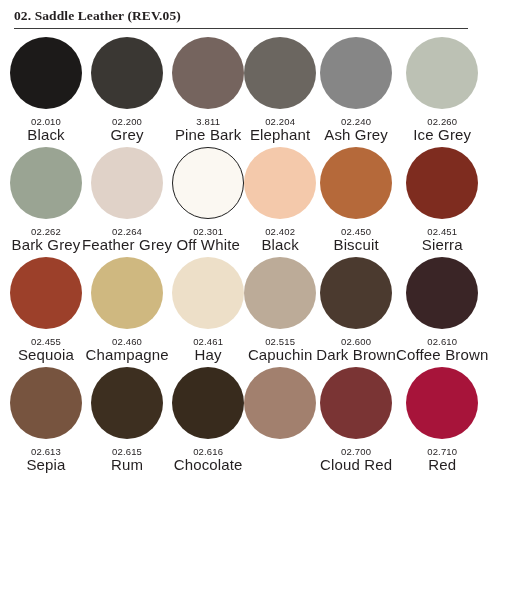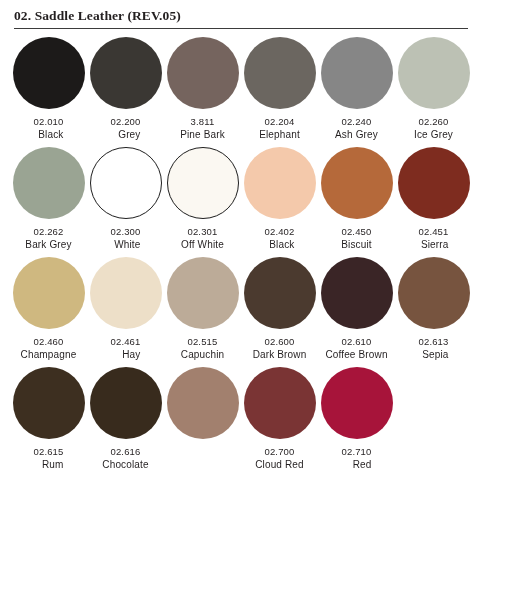--- a/index.html
+++ b/index.html
@@ -78,25 +78,24 @@
     line-height: 12.5px;
   }
   .swatch-code {
     display: block;
     font-size: 9.5px;
     letter-spacing: 0.15px;
     color: #231f20;
   }
   .swatch-name {
     display: block;
-    font-size: 10px;
+    font-size: 15px;
     letter-spacing: 0.15px;
     color: #231f20;
     white-space: nowrap;
-    text-align: right;
   }
 </style>
 </head>
 <body>
 
 <div class="page">
 
   <div class="header">
     <div class="page-title">02. Saddle Leather (REV.05)</div>
     <div class="title-rule"></div>
@@ -146,24 +145,24 @@
         </div>
       </div>
       <div class="swatch-cell">
         <div class="swatch-disc" style="background: rgb(154, 164, 147);"></div>
         <div class="swatch-label">
           <span class="swatch-code">02.262</span>
           <span class="swatch-name">Bark Grey</span>
         </div>
       </div>
       <div class="swatch-cell">
-        <div class="swatch-disc outlined" style="background: rgb(255, 255, 255);"></div>
-        <div class="swatch-label">
-          <span class="swatch-code">02.300</span>
-          <span class="swatch-name">White</span>
+        <div class="swatch-disc" style="background: rgb(224, 210, 200);"></div>
+        <div class="swatch-label">
+          <span class="swatch-code">02.264</span>
+          <span class="swatch-name">Feather Grey</span>
         </div>
       </div>
       <div class="swatch-cell">
         <div class="swatch-disc outlined" style="background: rgb(251, 248, 242);"></div>
         <div class="swatch-label">
           <span class="swatch-code">02.301</span>
           <span class="swatch-name">Off White</span>
         </div>
       </div>
       <div class="swatch-cell">
@@ -181,20 +180,27 @@
         </div>
       </div>
       <div class="swatch-cell">
         <div class="swatch-disc" style="background: rgb(126, 44, 31);"></div>
         <div class="swatch-label">
           <span class="swatch-code">02.451</span>
           <span class="swatch-name">Sierra</span>
         </div>
       </div>
       <div class="swatch-cell">
+        <div class="swatch-disc" style="background: rgb(156, 64, 42);"></div>
+        <div class="swatch-label">
+          <span class="swatch-code">02.455</span>
+          <span class="swatch-name">Sequoia</span>
+        </div>
+      </div>
+      <div class="swatch-cell">
         <div class="swatch-disc" style="background: rgb(207, 184, 128);"></div>
         <div class="swatch-label">
           <span class="swatch-code">02.460</span>
           <span class="swatch-name">Champagne</span>
         </div>
       </div>
       <div class="swatch-cell">
         <div class="swatch-disc" style="background: rgb(237, 223, 200);"></div>
         <div class="swatch-label">
           <span class="swatch-code">02.461</span>

